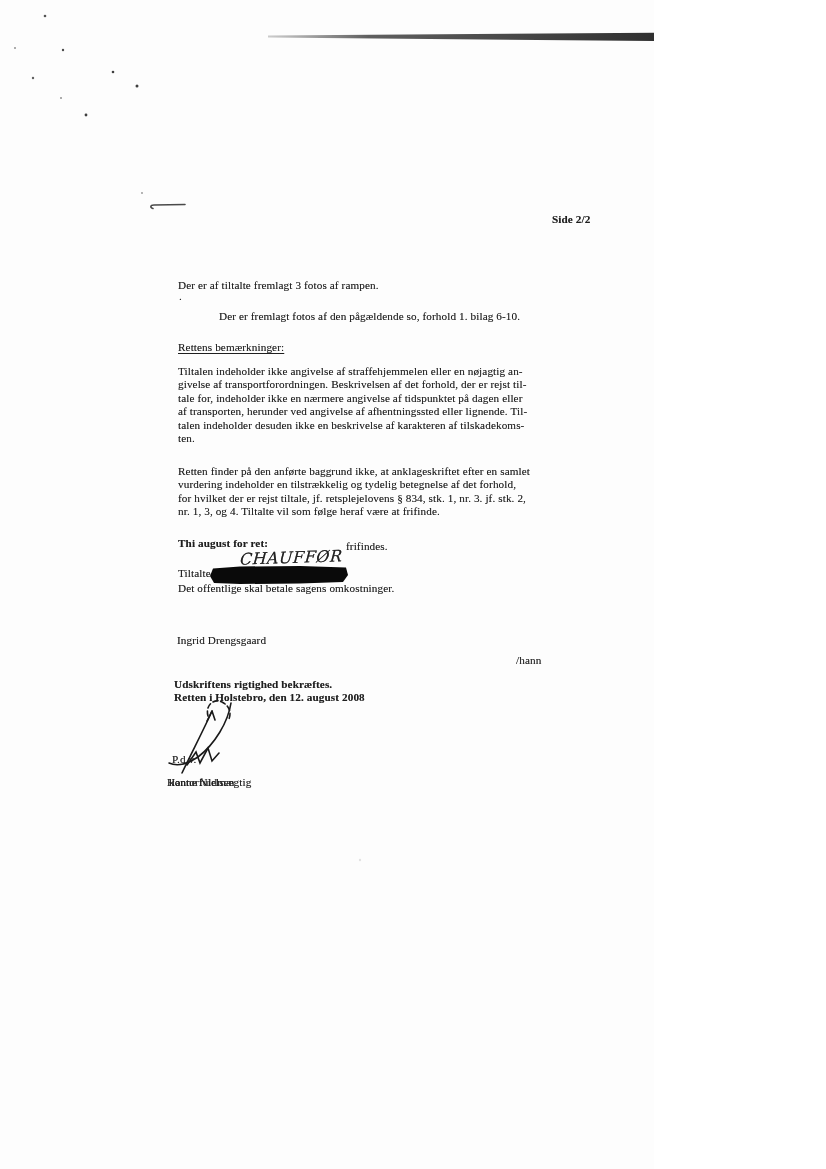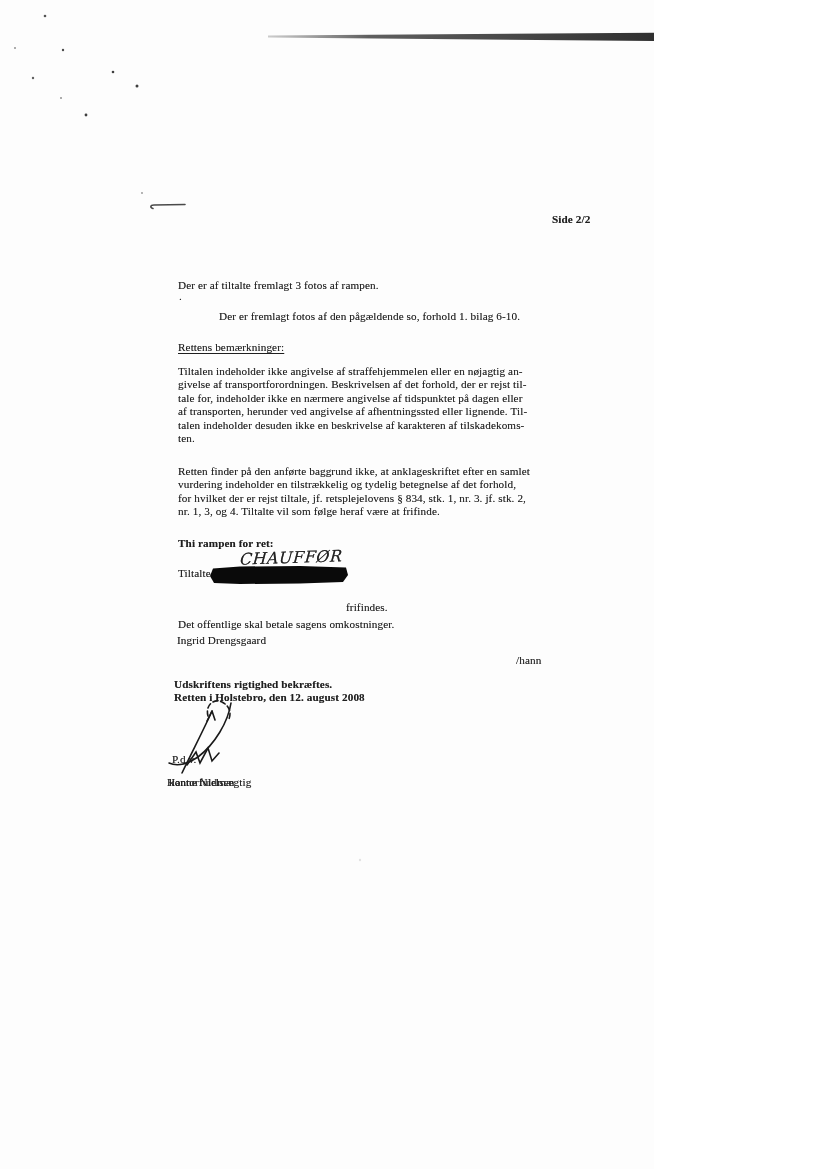--- a/index.html
+++ b/index.html
@@ -91,27 +91,27 @@
 tale for, indeholder ikke en nærmere angivelse af tidspunktet på dagen eller
 af transporten, herunder ved angivelse af afhentningssted eller lignende. Til-
 talen indeholder desuden ikke en beskrivelse af karakteren af tilskadekoms-
 ten.</div>
 
   <div class="txt" style="left:178px; top:465px; width:400px;">Retten finder på den anførte baggrund ikke, at anklageskriftet efter en samlet
 vurdering indeholder en tilstrækkelig og tydelig betegnelse af det forhold,
 for hvilket der er rejst tiltale, jf. retsplejelovens § 834, stk. 1, nr. 3. jf. stk. 2,
 nr. 1, 3, og 4. Tiltalte vil som følge heraf være at frifinde.</div>
 
-  <div class="txt bold" style="left:178px; top:537px;">Thi rampen for ret:</div>
+  <div class="txt bold" style="left:178px; top:537px;">Thi august for ret:</div>
 
   <div class="txt" style="left:178px; top:567px;text-align:right;">Tiltalte</div>
   <div class="handwritten" style="left:240px; top:548px;">CHAUFFØR</div>
-  <div class="txt" style="left:346px; top:601px;">frifindes.</div>
+  <div class="txt" style="left:346px; top:540px;">frifindes.</div>
 
-  <div class="txt" style="left:178px; top:618px;">Det offentlige skal betale sagens omkostninger.</div>
+  <div class="txt" style="left:178px; top:582px;">Det offentlige skal betale sagens omkostninger.</div>
 
   <div class="txt" style="left:177px; top:634px;">Ingrid Drengsgaard</div>
 
   <div class="txt" style="left:516px; top:654px;">/hann</div>
 
   <div class="txt bold" style="left:174px; top:678px;">Udskriftens rigtighed bekræftes.</div>
 
   <div class="txt bold" style="left:174px; top:691px;">Retten i Holstebro, den 12. august 2008</div>
 
   <div class="txt" style="left:172px; top:721px;margin-top:32px;">P.d.v.</div>

